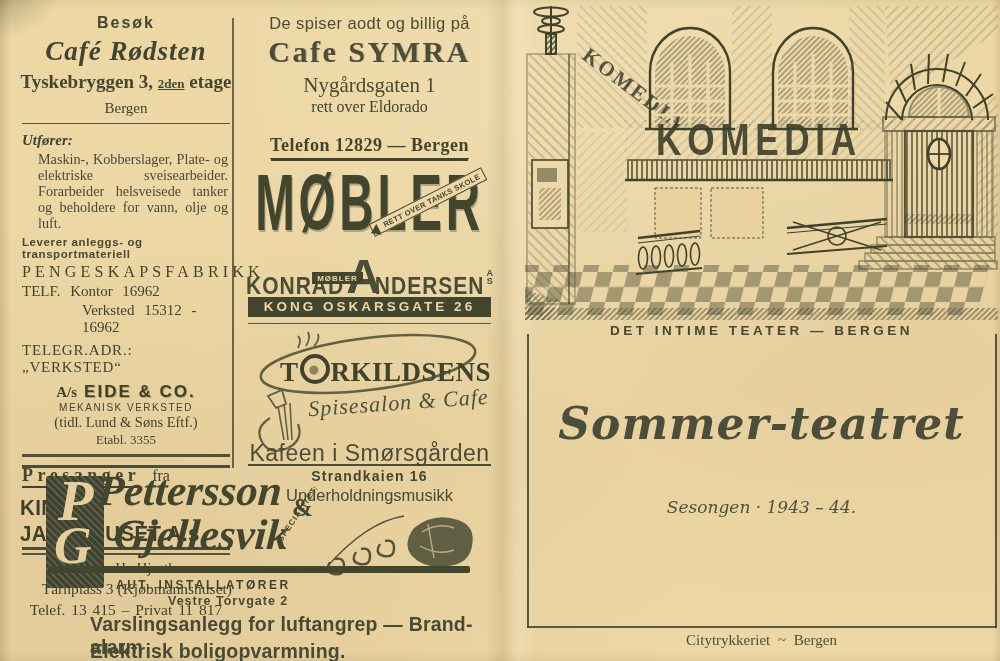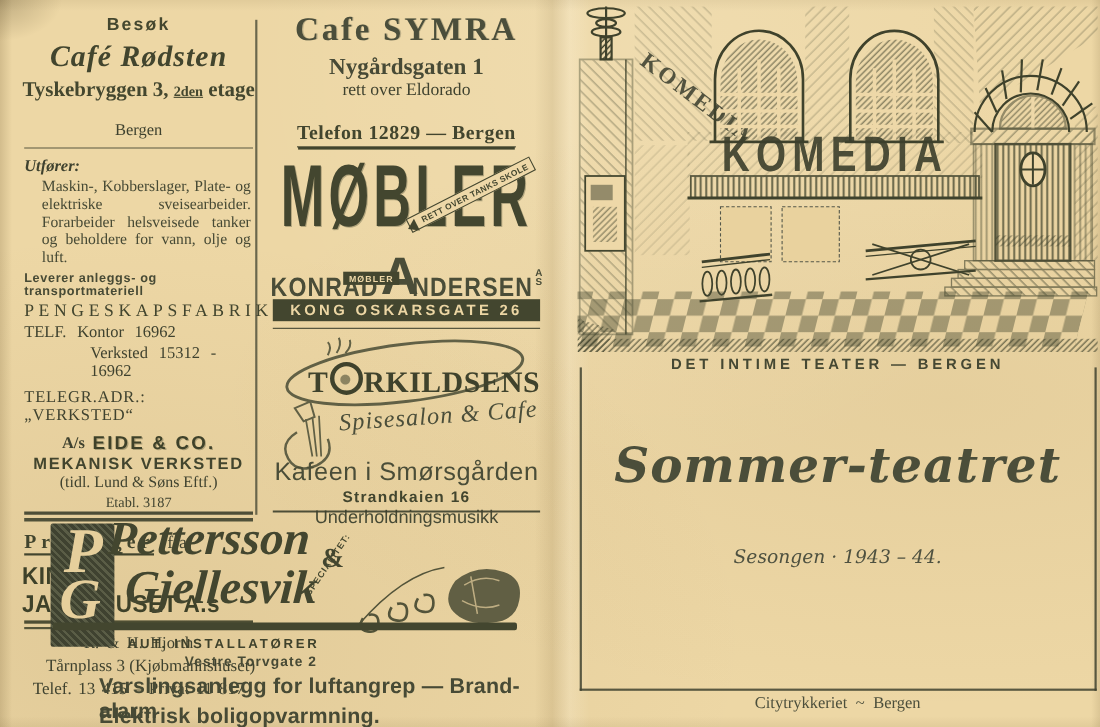--- a/index.html
+++ b/index.html
@@ -25,46 +25,46 @@
   .col1{position:absolute;left:20px;top:6px;width:212px;height:462px;}
   .col2{position:absolute;left:246px;top:8px;width:247px;height:458px;}
   .vdiv{position:absolute;left:232px;top:18px;width:2px;height:450px;background:rgba(63,66,47,.75);}
   .rule{border:0;border-top:1.8px solid rgba(63,66,47,.85);margin:6px 2px;}
   .rule.thick{border-top:3px solid rgba(63,66,47,.9);}
   .bottom-rule{position:absolute;left:2px;right:2px;bottom:0;border-top:3.2px solid rgba(60,63,44,.9);}
   .besok{font-size:16px;font-weight:bold;letter-spacing:2px;color:#44472f;margin-top:8px;}
   .rodsten{font-size:27px;font-weight:bold;font-style:italic;letter-spacing:1px;color:#42452e;margin-top:4px;}
   .street{font-size:19px;font-weight:bold;margin-top:4px;color:#44472f;}
   .floor-sup{font-size:13px;text-decoration:underline;}
-  .city{font-size:15px;margin-top:18px;}
+  .city{font-size:15px;margin-top:7px;}
   .utforer{font-size:15px;font-weight:bold;font-style:italic;margin:8px 0 2px 2px;}
   .utf-body{font-size:14.2px;line-height:16px;text-align:justify;margin:0 4px 0 18px;color:#474a35;}
   .leverer{font-size:11.5px;font-weight:bold;letter-spacing:.6px;margin:5px 0 0 2px;color:#474a35;}
   .pengeskap{font-size:16px;letter-spacing:4.2px;margin:3px 0 0 2px;color:#42452e;}
   .telf{font-size:15px;margin:2px 0 0 2px;word-spacing:6px;}
   .telf.ind{margin-left:62px;}
   .telegr{font-size:15px;letter-spacing:.8px;margin:6px 0 0 2px;}
   .eide-row{display:flex;align-items:center;justify-content:center;gap:7px;margin-top:6px;}
   .eide-as{font-size:15px;font-weight:bold;}
   .eide{font-size:17px;font-weight:bold;letter-spacing:2px;color:#3e4129;text-shadow:1px 1px 0 rgba(62,65,41,.35);}
-  .mekanisk{font-size:15px;font-weight:bold;letter-spacing:1.5px;color:#42452e;}
+  .mekanisk{font-size:10px;font-weight:normal;letter-spacing:1.5px;color:#42452e;}
   .tidl{font-size:14.5px;margin-top:1px;}
   .etabl{font-size:13px;margin-top:1px;}
   .presanger-row{margin:8px 0 0 2px;}
   .presanger{font-size:18px;font-weight:bold;letter-spacing:4.5px;border-bottom:2px solid #42452e;padding-bottom:1px;color:#42452e;}
   .fra{font-size:16px;margin-left:8px;}
   .kina{font-size:20.5px;font-weight:bold;letter-spacing:.4px;color:#3e4129;margin-top:10px;transform:scaleY(1.08);}
   .kina-rule{height:3px;border-top:3.5px solid rgba(62,65,41,.9);border-bottom:2.2px solid rgba(62,65,41,.85);margin:3px 2px 0 2px;}
   .hjorth{font-size:15px;margin-top:5px;word-spacing:3px;}
   .tarn{font-size:15.5px;margin-top:3px;text-align:right;}
   .telef{font-size:15.5px;margin-top:3px;word-spacing:2px;}
   
   .tagline{font-size:16.5px;letter-spacing:.4px;color:#494c38;margin-top:6px;font-weight:500;}
   .symra{font-size:30px;font-weight:bold;letter-spacing:2.5px;color:#4b4e3b;margin-top:2px;text-shadow:1px 0 0 rgba(75,78,59,.3);}
-  .nygards{font-size:21px;font-weight:bold;color:#474a36;margin-top:4px;}
+  .nygards{font-size:21px;font-weight:normal;color:#474a36;margin-top:4px;}
   .eldorado{font-size:16px;margin-top:0;}
   .phone{font-size:18px;font-weight:bold;letter-spacing:.5px;color:#42452e;margin-top:19px;display:inline-block;border-bottom:1.6px solid #42452e;box-shadow:0 3px 0 -1px #42452e;padding-bottom:2px;}
   .mobler-wrap{position:relative;margin-top:10px;height:92px;}
   .mobler{font-size:50px;font-weight:bold;letter-spacing:4px;color:#43462f;transform:scale(.95,1.6);transform-origin:50% 20%;line-height:1;text-shadow:1px 1px 0 rgba(67,70,47,.35);}
   .ribbon{position:absolute;right:2px;top:26px;width:112px;transform:rotate(-27deg);border:1.6px solid #43462f;background:#eed8a8;font-size:7.6px;font-weight:bold;letter-spacing:.4px;color:#43462f;padding:1.5px 2px 1.5px 10px;text-align:center;}
   .ribbon::before{content:"";position:absolute;left:-9px;top:2px;border:6px solid transparent;border-right:9px solid #43462f;}
   .konrad-row{display:flex;justify-content:center;align-items:baseline;margin-top:-2px;height:36px;}
   .konrad,.andersen{font-size:21px;font-weight:bold;letter-spacing:1px;color:#4a4d38;transform:scaleY(1.15);}
   .a-wrap{position:relative;width:36px;height:34px;}
   .big-a{position:absolute;left:2px;bottom:-8px;font-size:48px;font-weight:bold;color:#4a4d38;line-height:1;}
@@ -123,37 +123,38 @@
     <div class="pengeskap" style="text-align:left">PENGESKAPSFABRIKK</div>
     <div class="telf" style="text-align:left">TELF. Kontor 16962</div>
     <div class="telf ind" style="text-align:left">Verksted 15312 - 16962</div>
     <div class="telegr" style="text-align:left">TELEGR.ADR.: „VERKSTED“</div>
     <div class="eide-row">
       <span class="eide-as">A/s</span>
       <span class="eide sans">EIDE &amp; CO.</span>
     </div>
     <div class="mekanisk sans">MEKANISK VERKSTED</div>
     <div class="tidl">(tidl. Lund &amp; Søns Eftf.)</div>
-    <div class="etabl">Etabl. 3187</div>
+    <div class="etabl">Etabl. 3355</div>
     <hr class="rule thick">
     <div class="presanger-row" style="text-align:left">
       <span class="presanger">Presanger</span>
       <span class="fra">fra</span>
     </div>
     <div class="kina sans" style="text-align:left">KINA- &amp; JAPANHUSET A.s</div>
     <div class="kina-rule"></div>
     <div class="hjorth">R. &amp; H. Hjorth</div>
     <div class="tarn">Tårnplass 3 (Kjøbmannshuset)</div>
     <div class="telef">Telef. 13 415  –  Privat 11 817</div>
     <div class="bottom-rule"></div>
   </div>
 
   <div class="vdiv"></div>
 
   <div class="col2 ctr">
+    <div class="tagline sans">De spiser aodt og billig på</div>
     <div class="symra">Cafe SYMRA</div>
     <div class="nygards">Nygårdsgaten 1</div>
     <div class="eldorado">rett over Eldorado</div>
     <div><span class="phone">Telefon 12829 — Bergen</span></div>
     <div class="mobler-wrap">
       <div class="mobler sans">MØBLER</div>
       <div class="ribbon sans">RETT OVER TANKS SKOLE</div>
     </div>
     <div class="konrad-row sans">
       <span class="konrad">KONRAD</span>

